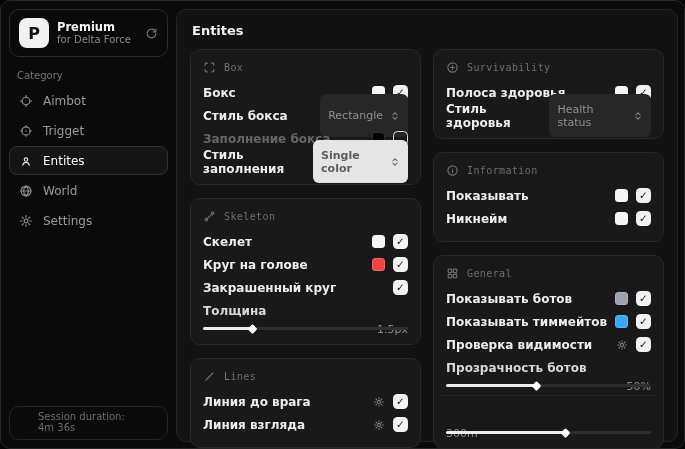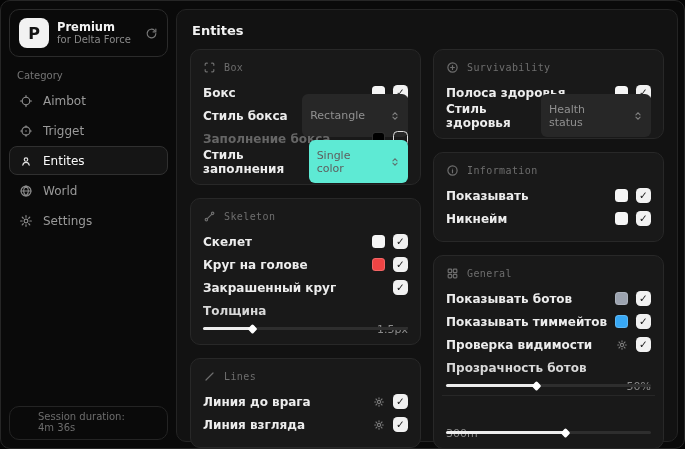--- a/index.html
+++ b/index.html
@@ -40,23 +40,23 @@
   .row{display:flex;align-items:center;justify-content:space-between;height:23px;}
   .row-label{color:#ededed;font-size:12px;font-weight:600;}
   .row-label.dim{color:#666;}
   .controls{display:flex;align-items:center;gap:8px;}
   .swatch{width:13px;height:13px;border-radius:3.5px;border:1px solid rgba(255,255,255,.18);box-sizing:border-box;cursor:pointer;}
   .checkbox{width:15px;height:15px;border-radius:4.5px;box-sizing:border-box;cursor:pointer;
             display:flex;align-items:center;justify-content:center;
             background:transparent;border:1.5px solid #dcdcdc;}
   .checkbox.checked{background:#f1f1f1;border:none;}
   .checkbox.checked::after{content:"✓";color:#161616;font-size:10.5px;font-weight:bold;line-height:1;}
-  .select{display:flex;align-items:center;gap:25px;height:19px;padding:12px 8px;border-radius:6px;
+  .select{display:flex;align-items:center;gap:7px;height:19px;padding:12px 8px;border-radius:6px;
           background:#272727;color:#909090;font-size:11px;cursor:pointer;}
-  .select.dim{background:#5eead4;color:#5e5e5e;}
+  .select.dim{background:#e5e5e5;color:#5e5e5e;font-weight:bold;}
   .select .sicon{display:flex;opacity:.85;}
   .mini-gear{display:flex;color:#7d7d7d;cursor:pointer;}
   .slider-row .row-label{color:#d8d8d8;}
   .slider-value{color:#8b8b8b;font-size:11px;margin-top:38px;}
   .slider{position:relative;height:3px;border-radius:2px;background:#2e2e2e;margin:5px 0 3px 0;cursor:pointer;}
   .slider-fill{position:relative;height:100%;border-radius:2px;background:#ededed;}
   .slider-fill::after{content:"";position:absolute;right:-4px;top:50%;width:7px;height:7px;background:#ffffff;
             transform:translateY(-50%) rotate(45deg);border-radius:1.5px;}
   .divider{height:1px;background:#272727;margin:8px -4px 7px -4px;}
   svg{display:block;}

